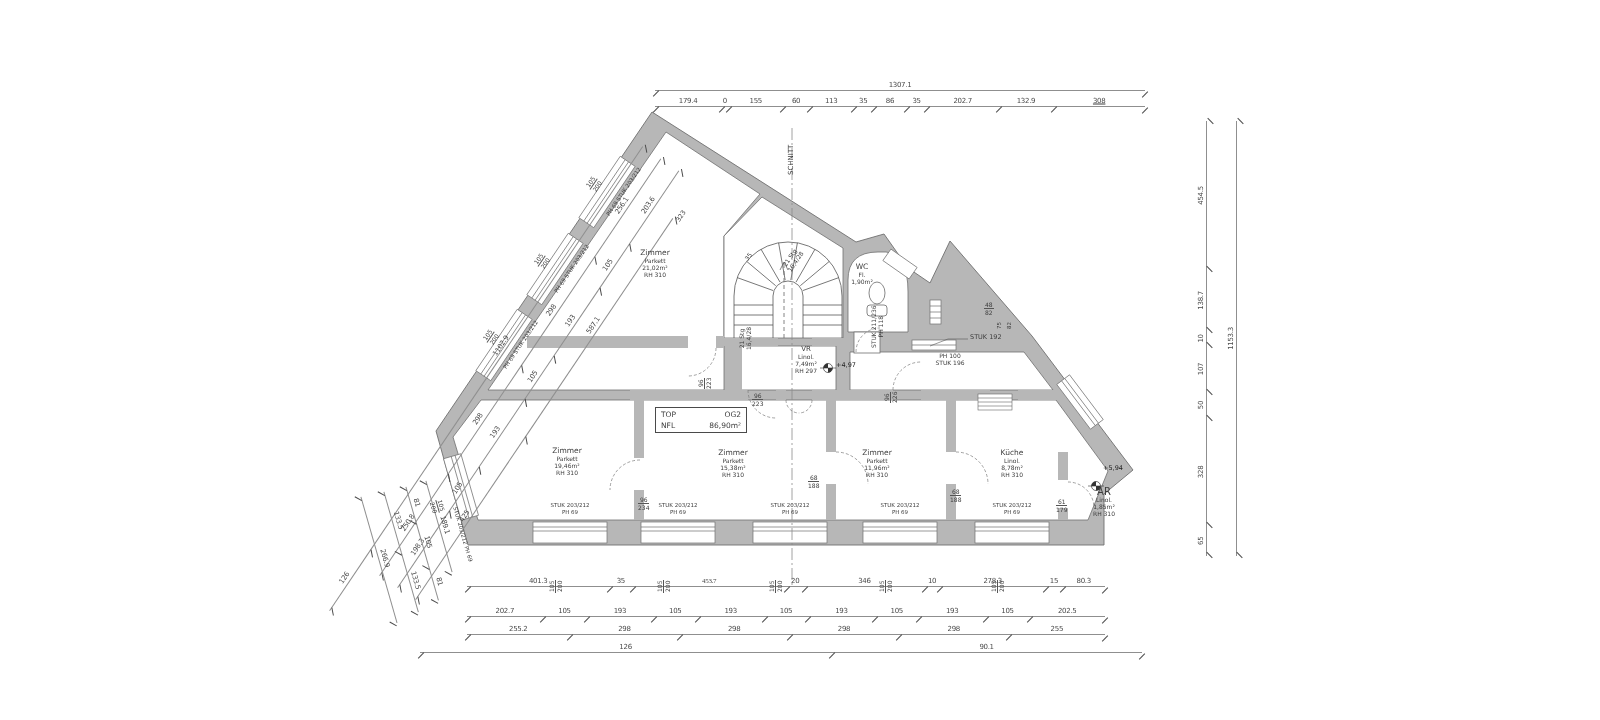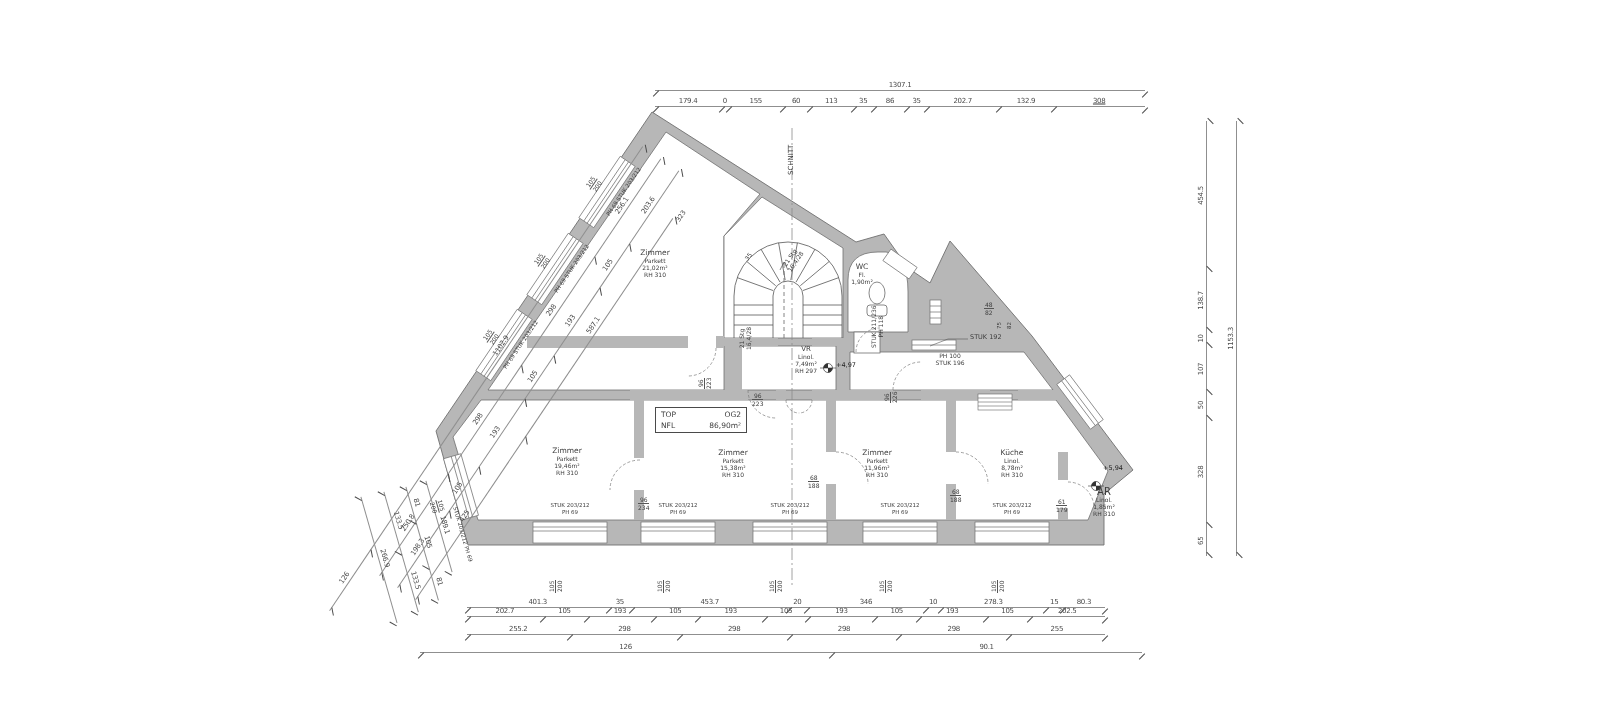--- a/index.html
+++ b/index.html
@@ -230,28 +230,28 @@
       <div class="seg" style="flex-grow: 468.5;">
         <span class="dlabel">454.5</span>
       </div>
     </div>
   <div class="chain rot90" style="left:1237px;top:545px;width:435px">
       <div class="seg" style="flex-grow: 1167.3;">
         <span class="dlabel">1153.3</span>
       </div>
     </div>
 
-  <div class="chain" style="left:467px;top:597px;width:638px">
+  <div class="chain" style="left:467px;top:576px;width:638px">
       <div class="seg" style="flex-grow: 415.3;">
         <span class="dlabel">401.3</span>
       </div>
       <div class="seg" style="flex-grow: 49;">
         <span class="dlabel">35</span>
       </div>
-      <div class="seg" style="flex-grow: 467.7;">
+      <div class="seg" style="flex-grow: 467.7; font-family: Liberation Serif, serif;">
         <span class="dlabel">453.7</span>
       </div>
       <div class="seg" style="flex-grow: 34;">
         <span class="dlabel">20</span>
       </div>
       <div class="seg" style="flex-grow: 360;">
         <span class="dlabel">346</span>
       </div>
       <div class="seg" style="flex-grow: 24;">
         <span class="dlabel">10</span>

